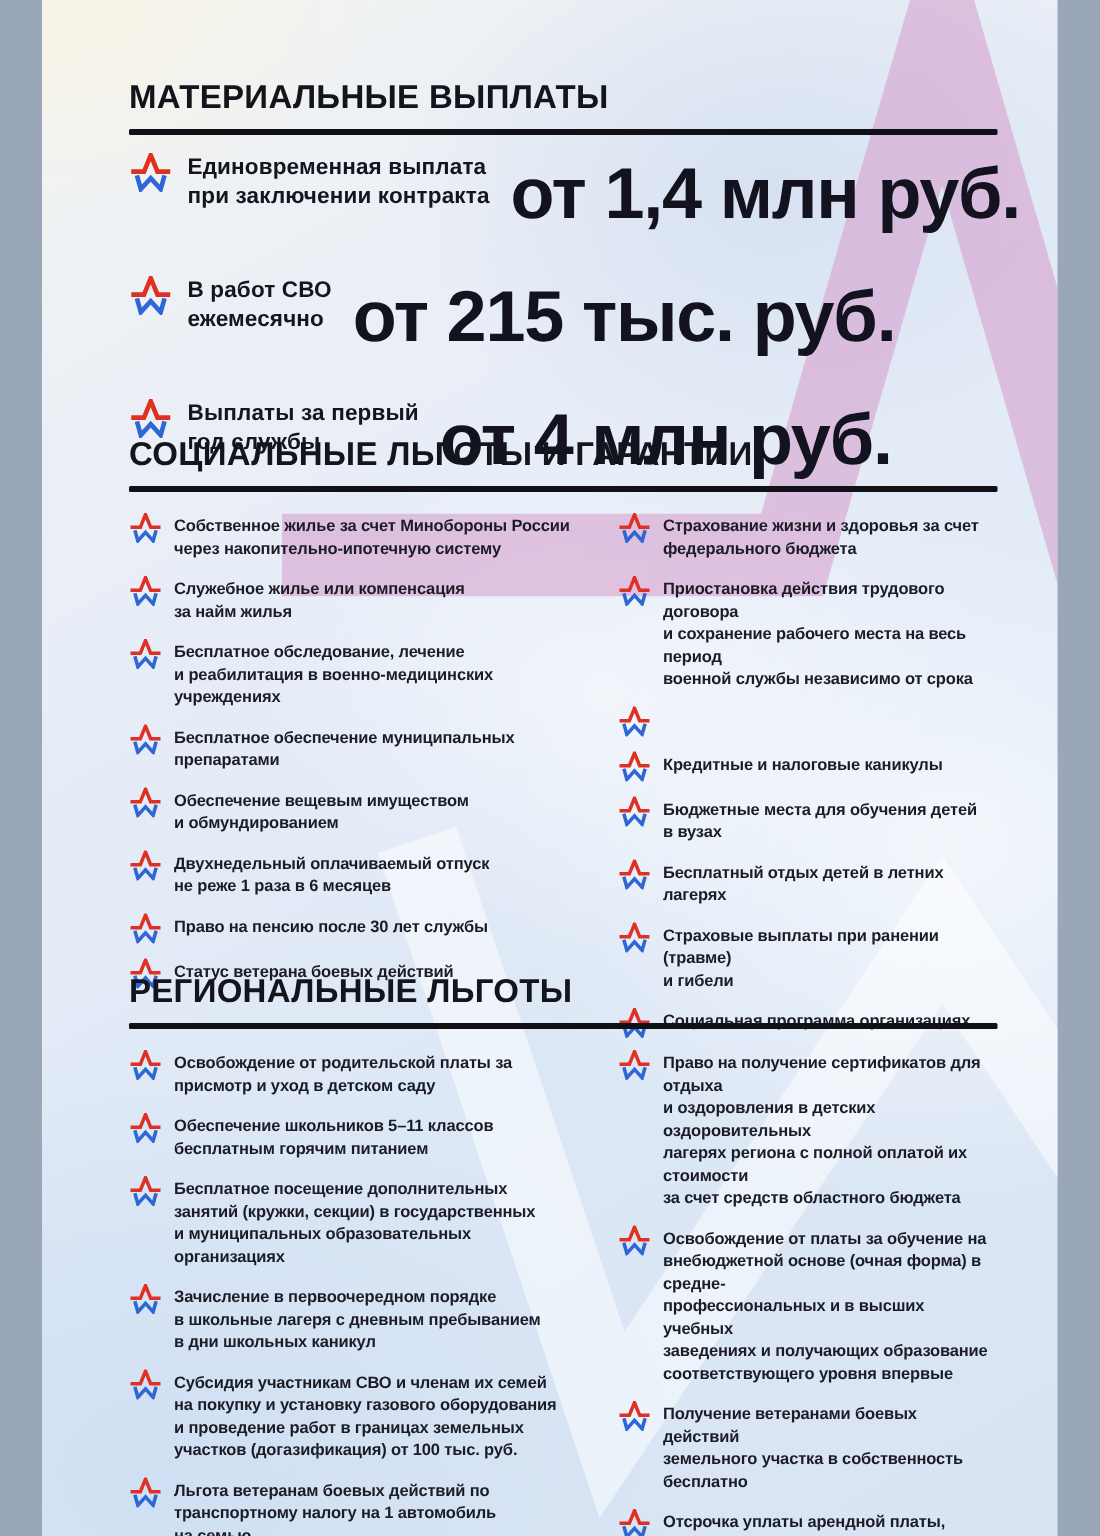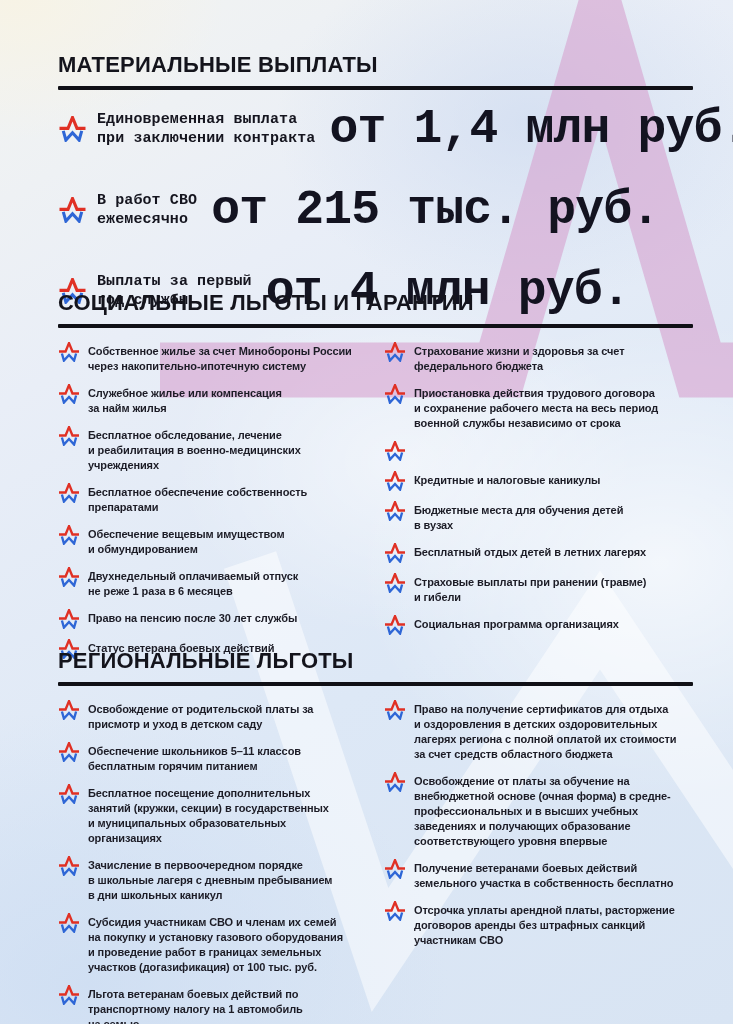--- a/index.html
+++ b/index.html
@@ -1,18 +1,18 @@
 <!DOCTYPE html>
 <html lang="ru"><head>
 <meta charset="utf-8">
 <style>
   html,body{margin:0;padding:0;background:#9aa7b8;}
   .page{
     position:relative;
-    width:733px;height:1024px;
+    width:677px;height:1024px;
     margin:0 auto;
     overflow:hidden;
     font-family:"Liberation Sans","DejaVu Sans",sans-serif;
     color:#1b1b26;
     background:
       radial-gradient(300px 200px at 2% 0%, rgba(247,243,229,0.95), rgba(247,243,229,0) 70%),
       radial-gradient(420px 340px at 90% 55%, rgba(255,255,255,0.65), rgba(255,255,255,0) 72%),
       radial-gradient(360px 260px at 72% 12%, rgba(199,214,238,0.55), rgba(199,214,238,0) 70%),
       radial-gradient(500px 380px at 12% 96%, rgba(205,221,242,0.8), rgba(205,221,242,0) 72%),
       radial-gradient(330px 250px at 55% 45%, rgba(255,255,255,0.5), rgba(255,255,255,0) 70%),
@@ -28,21 +28,21 @@
   .sec-regional{top:648px;}
 
   .sec h2{
     margin:0;font-size:22px;font-weight:bold;letter-spacing:.2px;
     color:#14141c;text-transform:uppercase;white-space:nowrap;
   }
   .rule{height:4px;background:#101016;margin-top:8px;border-radius:1px;}
 
   
   .mat-list{margin-top:12px;}
-  .mat-row{display:flex;align-items:center;margin-bottom:27px;font-family:Liberation Mono, monospace;}
+  .mat-row{display:flex;margin-bottom:27px;}
   .star{flex:none;}
   .star-lg{width:29px;height:26px;margin-right:10px;}
   .star-sm{width:22px;height:20px;margin-right:8px;margin-top:-1px;}
   .star .red{stroke:#e03024;fill:none;stroke-width:2.6;stroke-linejoin:miter;stroke-miterlimit:8;}
   .star .blue{stroke:#2e66d6;fill:none;stroke-width:2.6;stroke-linejoin:miter;stroke-miterlimit:8;}
   .mat-label{
     font-size:15px;font-weight:bold;line-height:19px;
     white-space:pre;color:#15151f;letter-spacing:.1px;
   }
   .mat-amount{
@@ -137,21 +137,21 @@
             <div class="benefit-text">Бесплатное обследование, лечение
 и реабилитация в военно-медицинских
 учреждениях</div>
           </div>
 
           <div class="benefit">
             <svg class="star star-sm" viewBox="0 0 24 22" aria-hidden="true">
               <polyline class="red" points="1,10.5 8.2,10.5 12,1.2 15.8,10.5 23,10.5"></polyline>
               <polyline class="blue" points="4.2,12.6 6.4,20.4 12,14.2 17.6,20.4 19.8,12.6"></polyline>
             </svg>
-            <div class="benefit-text">Бесплатное обеспечение собственность
+            <div class="benefit-text">Бесплатное обеспечение муниципальных
 препаратами</div>
           </div>
 
           <div class="benefit">
             <svg class="star star-sm" viewBox="0 0 24 22" aria-hidden="true">
               <polyline class="red" points="1,10.5 8.2,10.5 12,1.2 15.8,10.5 23,10.5"></polyline>
               <polyline class="blue" points="4.2,12.6 6.4,20.4 12,14.2 17.6,20.4 19.8,12.6"></polyline>
             </svg>
             <div class="benefit-text">Обеспечение вещевым имуществом
 и обмундированием</div>

